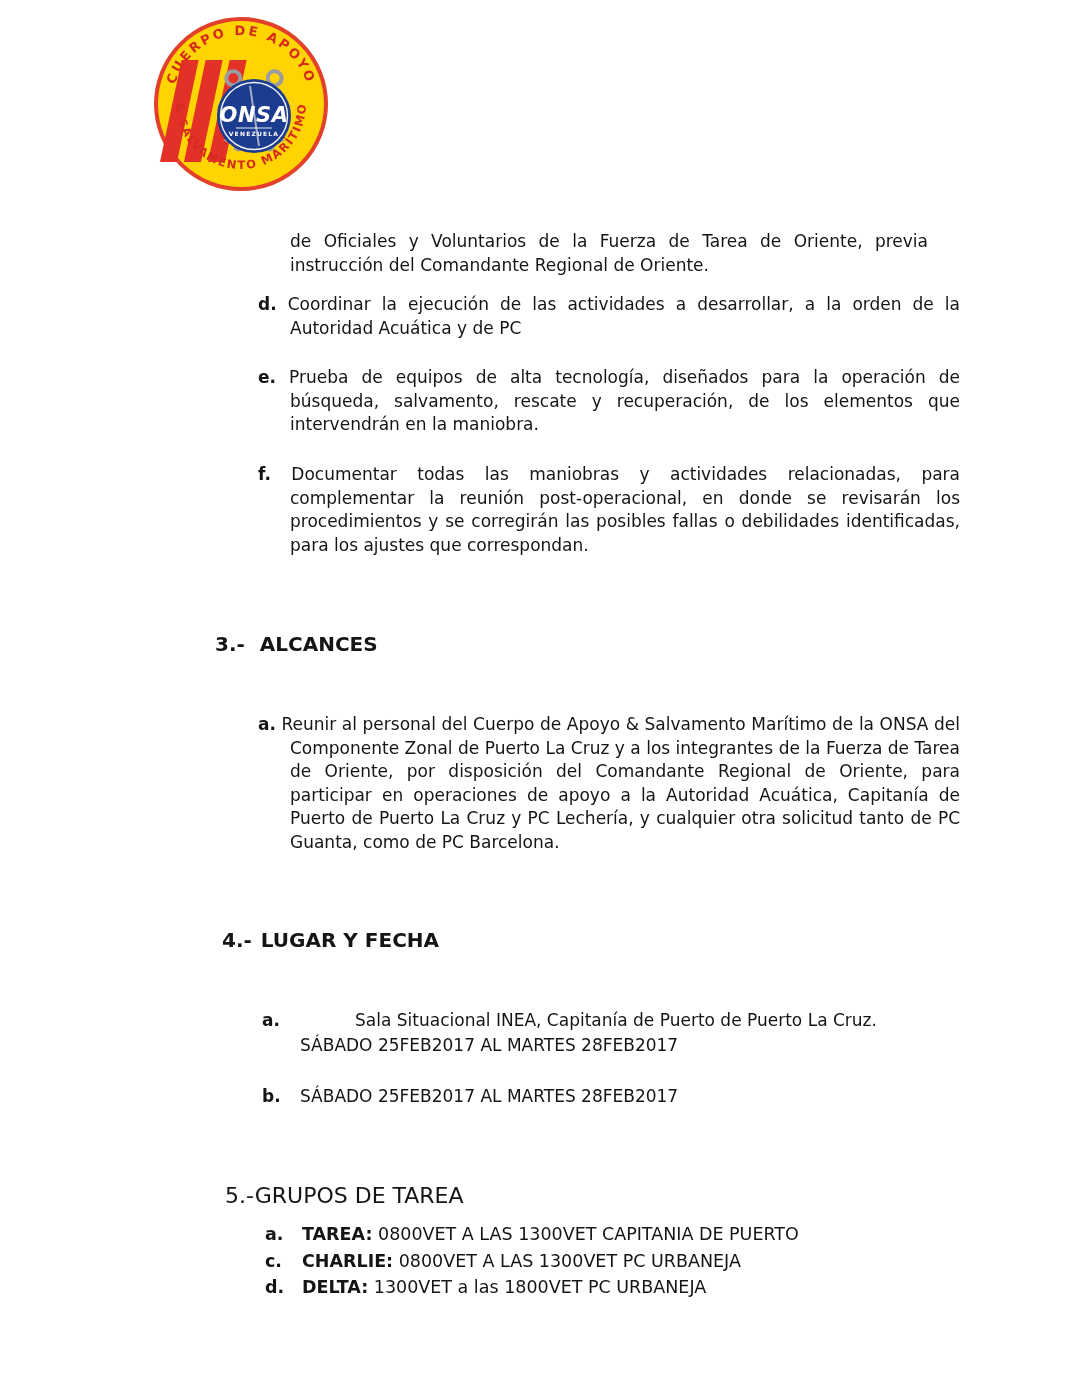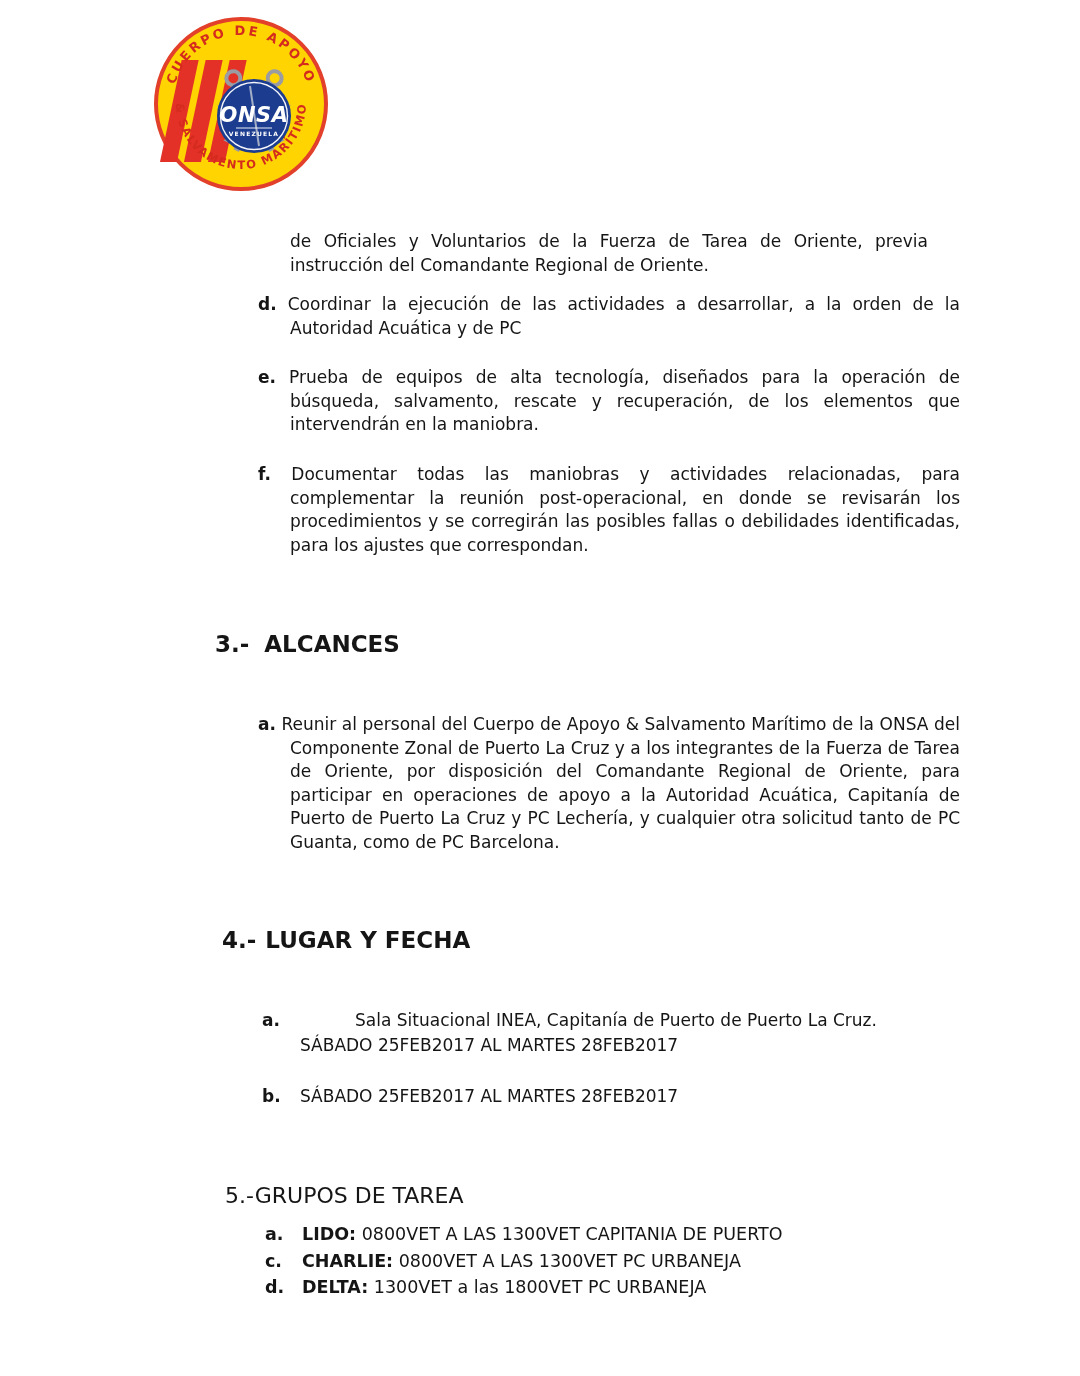--- a/index.html
+++ b/index.html
@@ -6,21 +6,21 @@
   body{
     width:1080px;height:1376px;position:relative;background:#ffffff;
     font-family:"DejaVu Sans","Liberation Sans",sans-serif;color:#151515;
     overflow:hidden;
   }
   .abs{position:absolute;}
   .para{font-size:17px;line-height:23.5px;text-align:justify;}
   .noj{text-align:center;}
   .item{padding-left:32px;text-indent:-32px;}
   .ltr{font-weight:bold;}
-  .h{font-weight:bold;font-size:23px;line-height:22px;white-space:nowrap;}
+  .h{font-weight:bold;font-size:20px;line-height:22px;white-space:nowrap;}
   .h .gap{display:inline-block;width:15px;}
   .h .gap-sm{display:inline-block;width:9px;}
   .h5{font-weight:normal;font-size:22px;line-height:22px;white-space:nowrap;}
   .lugar{font-size:17px;line-height:25px;}
   .lugar .lletter{position:absolute;left:0;top:0;font-weight:bold;}
   .lugar .lbody{margin-left:38px;}
   .jline{text-align:justify;text-align-last:justify;}
   .gitem{font-size:17.5px;line-height:26.6px;white-space:nowrap;}
   .gletter{display:inline-block;width:37px;font-weight:bold;}
   .gname{font-weight:bold;}
@@ -120,21 +120,21 @@
     <div>SÁBADO 25FEB2017 AL MARTES 28FEB2017</div>
   </div>
 </div>
 
 <div class="abs h5" style="left:225px;top:1185px;">
   <span>5.-</span><span class="gap-sm" style="width:7px;"></span><span>GRUPOS DE TAREA</span>
 </div>
 
 <div class="abs" style="left:265px;top:1221px;">
   <div class="gitem">
-    <span class="gletter">a.</span><span class="gname">LIDO:</span>
+    <span class="gletter">a.</span><span class="gname">TAREA:</span>
     <span>0800VET A LAS 1300VET CAPITANIA DE PUERTO</span>
   </div>
   <div class="gitem">
     <span class="gletter">c.</span><span class="gname">CHARLIE:</span>
     <span>0800VET A LAS 1300VET PC URBANEJA</span>
   </div>
   <div class="gitem">
     <span class="gletter">d.</span><span class="gname">DELTA:</span>
     <span>1300VET a las 1800VET PC URBANEJA</span>
   </div>

